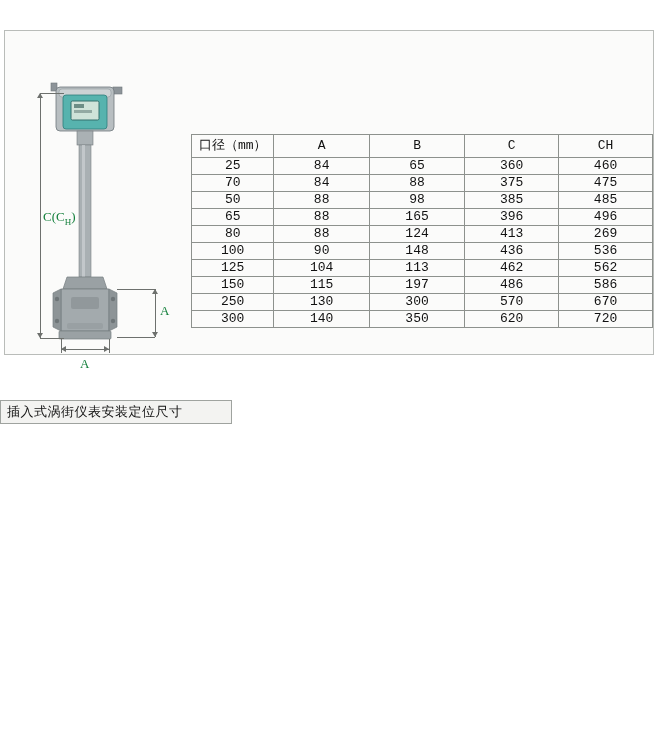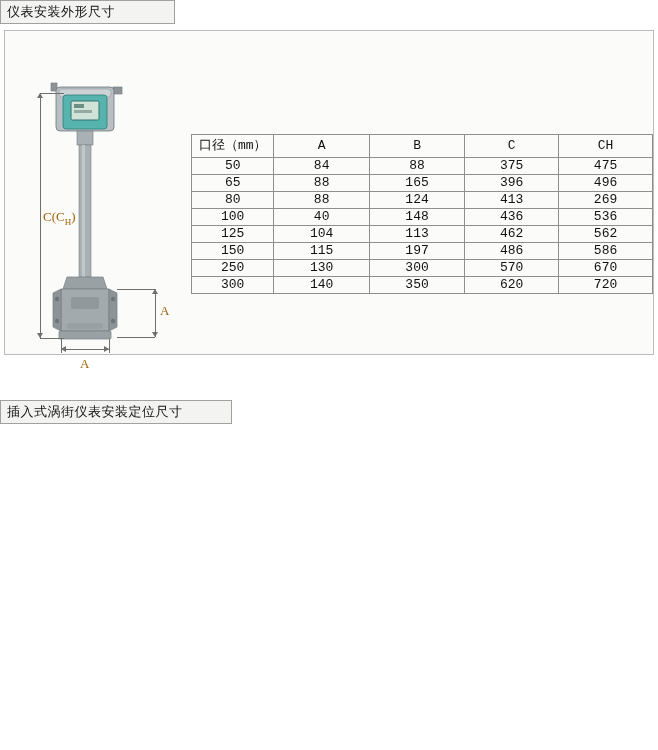--- a/index.html
+++ b/index.html
@@ -93,42 +93,39 @@
   }
   .hline {
     position: absolute;
     height: 1px;
     background: #6d706d;
   }
   .dimlabel {
     position: absolute;
     font-size: 13px;
     font-family: "Liberation Serif", serif;
-    color: #a16207;
+    color: #15803d;
     white-space: nowrap;
   }
   .dimlabel sub { font-size: 9px; }
 
   .arrow-up, .arrow-down, .arrow-left, .arrow-right {
     position: absolute;
     width: 0; height: 0;
   }
   .arrow-up   { border-left: 3px solid transparent; border-right: 3px solid transparent; border-bottom: 5px solid #6d706d; }
   .arrow-down { border-left: 3px solid transparent; border-right: 3px solid transparent; border-top: 5px solid #6d706d; }
   .arrow-left { border-top: 3px solid transparent; border-bottom: 3px solid transparent; border-right: 5px solid #6d706d; }
   .arrow-right{ border-top: 3px solid transparent; border-bottom: 3px solid transparent; border-left: 5px solid #6d706d; }
 </style>
 </head>
 <body>
 
 <div class="section" style="top:0;height:360px;">
 
-  <div class="sec-head">
-    <span>仪表安装外形尺寸</span>
-  </div>
 
   <div class="panel" id="panel1">
 
     <div class="fig1">
 
       <svg width="186" height="325" style="position:absolute;left:0;top:0;">
 
         <rect x="46" y="52" width="6" height="8" fill="#8d9499" stroke="#6f777c" stroke-width="0.6"></rect>
         <rect x="108" y="56" width="9" height="7" fill="#8d9499" stroke="#6f777c" stroke-width="0.6"></rect>
 
@@ -191,43 +188,57 @@
         <tr>
           <td class="c0">口径（mm）</td>
           <td class="c1">A</td>
           <td class="c2">B</td>
           <td class="c3">C</td>
           <td class="c4">CH</td>
         </tr>
       </thead>
       <tbody>
         <tr>
-          <td>50</td>
+          <td>25</td>
+          <td>84</td>
+          <td>65</td>
+          <td>360</td>
+          <td>460</td>
+        </tr>
+        <tr>
+          <td>70</td>
           <td>84</td>
           <td>88</td>
           <td>375</td>
           <td>475</td>
+        </tr>
+        <tr>
+          <td>50</td>
+          <td>88</td>
+          <td>98</td>
+          <td>385</td>
+          <td>485</td>
         </tr>
         <tr>
           <td>65</td>
           <td>88</td>
           <td>165</td>
           <td>396</td>
           <td>496</td>
         </tr>
         <tr>
           <td>80</td>
           <td>88</td>
           <td>124</td>
           <td>413</td>
           <td>269</td>
         </tr>
         <tr>
           <td>100</td>
-          <td>40</td>
+          <td>90</td>
           <td>148</td>
           <td>436</td>
           <td>536</td>
         </tr>
         <tr>
           <td>125</td>
           <td>104</td>
           <td>113</td>
           <td>462</td>
           <td>562</td>

